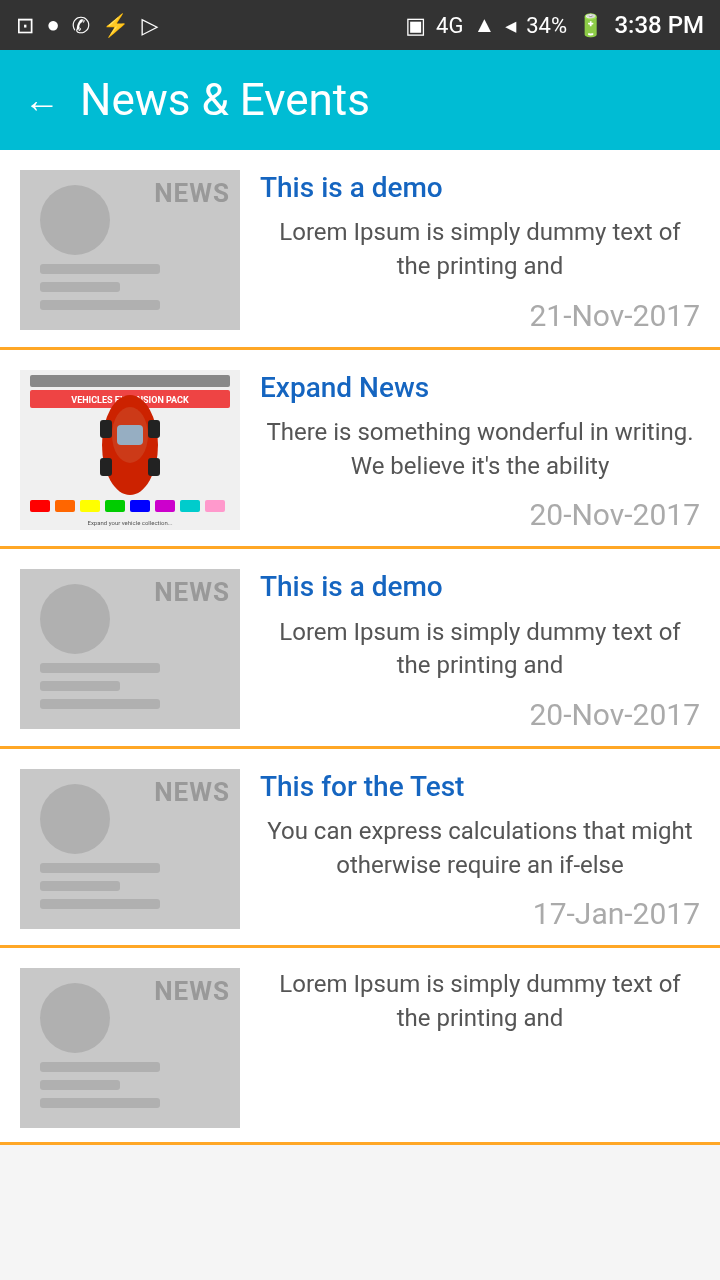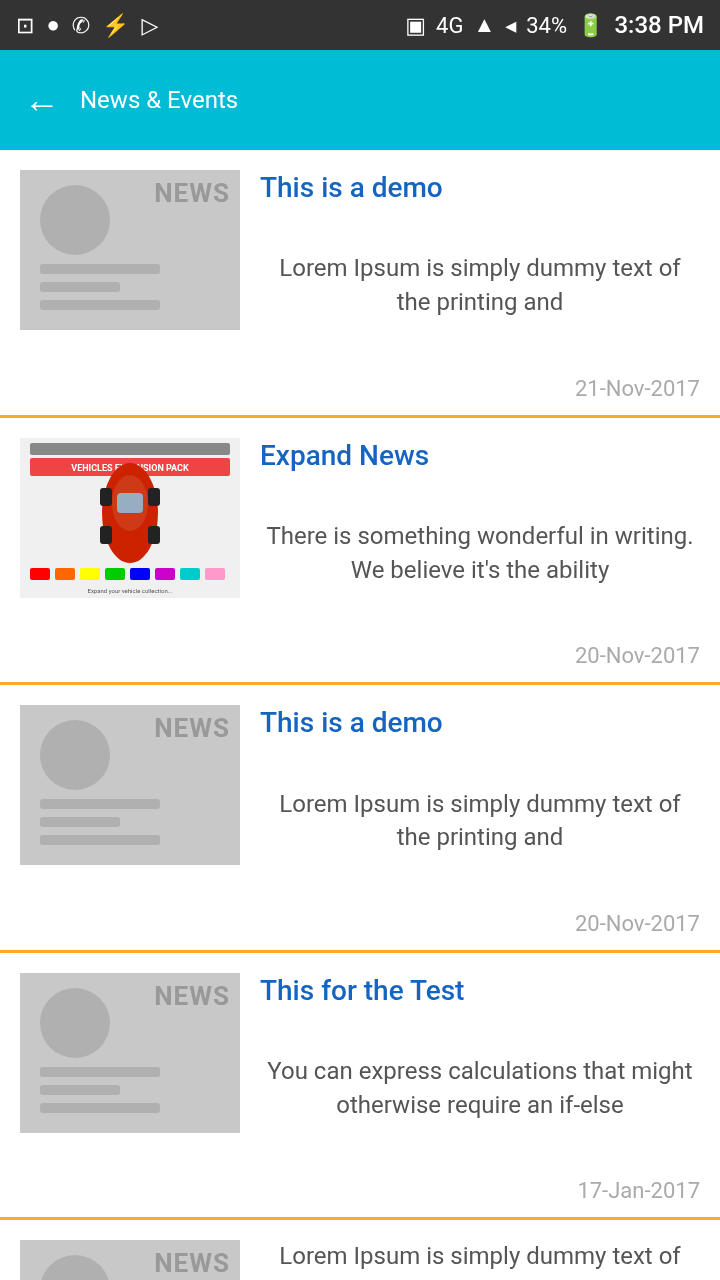--- a/index.html
+++ b/index.html
@@ -52,21 +52,21 @@
     }
     .back-btn {
       color: white;
       font-size: 36px;
       cursor: pointer;
       display: flex;
       align-items: center;
     }
     .app-bar-title {
       color: white;
-      font-size: 24px;
+      font-size: 44px;
       font-weight: 400;
     }
 
     
     .news-list {
       background: #b91c1c;
     }
 
     .news-item {
       background: white;
@@ -137,44 +137,43 @@
       right: 10px;
       top: 8px;
       letter-spacing: 1px;
     }
 
     .news-content {
       flex: 1;
       display: flex;
       flex-direction: column;
       min-height: 140px;
-      gap: 36px;
     }
 
     .news-title {
       font-size: 28px;
       color: #1565C0;
       font-weight: 500;
       margin-bottom: 10px;
       line-height: 1.3;
     }
 
     .news-excerpt {
       font-size: 24px;
       color: #555;
       line-height: 1.4;
       flex: 1;
       text-align: center;
     }
 
     .news-date {
-      font-size: 22px;
+      font-size: 30px;
       color: #aaa;
       text-align: center;
-      margin-top: 20px;
+      margin-top: 14px;
       align-self: flex-end;
     }
   </style>
 </head>
 <body>
 
 <div class="status-bar">
   <div class="status-bar-left">
     <span>⊡</span>
     <span>●</span>

